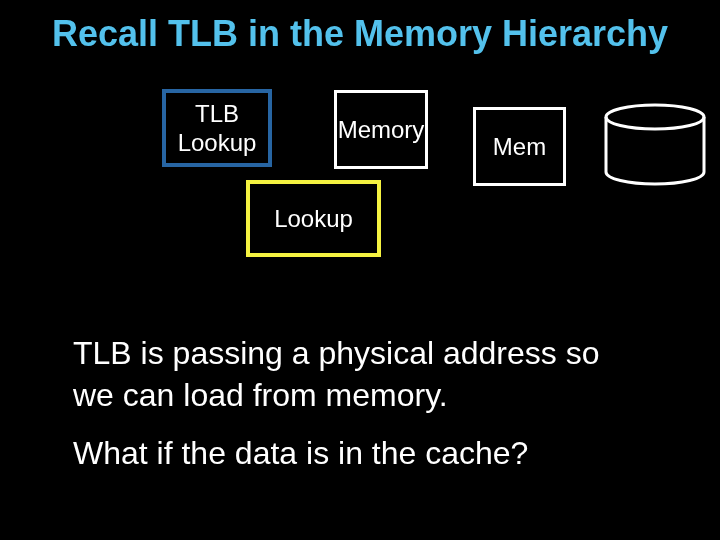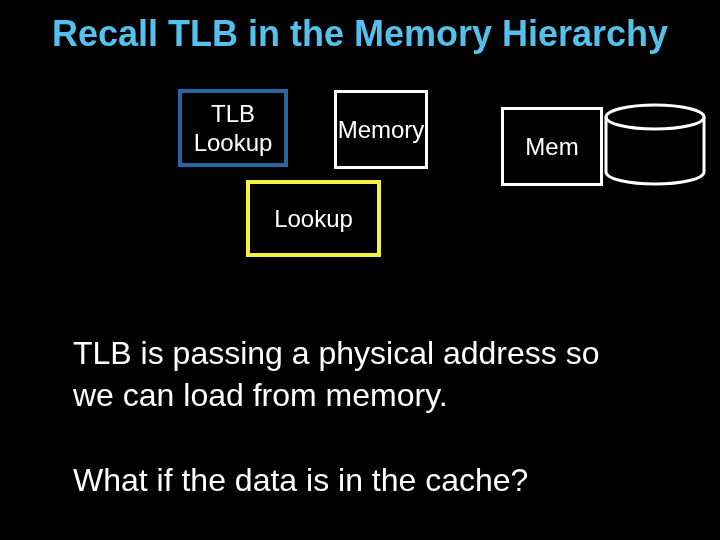--- a/index.html
+++ b/index.html
@@ -36,24 +36,24 @@
     align-items: center;
     justify-content: center;
     text-align: center;
     font-size: 24px;
     line-height: 1.22;
     color: var(--text, #fff);
     background: transparent;
   }
   .node.white-border { border: 3px solid var(--box-border, #fff); }
   .node-cpu   { left: 18px;  top: 108px; width: 85px;  height: 79px; }
-  .node-tlb   { left: 178px; top: 89px;  width: 110px; height: 78px;
+  .node-tlb   { left: 162px; top: 89px;  width: 110px; height: 78px;
                 border: 4px solid var(--tlb-border, #2765a3); }
   .node-cache { left: 334px; top: 90px;  width: 94px;  height: 79px; }
-  .node-mem   { left: 473px; top: 107px; width: 102px;  height: 79px; margin-left: 28px; }
+  .node-mem   { left: 473px; top: 107px; width: 93px;  height: 79px; }
   .node-pagetable { left: 246px; top: 180px; width: 135px; height: 77px;
                 border: 4px solid var(--pagetable-border, #f5f241); }
   .disk {
     position: absolute;
     left: 602px;
     top: 102px;
     width: 106px;
     height: 86px;
   }
   .disk svg { display: block; }
@@ -67,21 +67,21 @@
     color: var(--text, #fff);
   }
   .body-text {
     position: absolute;
     left: 73px;
     color: var(--text, #fff);
     font-size: 32px;
     line-height: 1.32;
   }
   .body-text.p1 { top: 332px; width: 566px; }
-  .body-text.p2 { top: 432px; width: 600px; margin-top: 27px; }
+  .body-text.p2 { top: 432px; width: 600px; }
 </style>
 </head>
 <body>
 
 <div class="slide">
 
   <div class="slide-title">Recall TLB in the Memory Hierarchy</div>
 
 
   <div class="node node-tlb">

